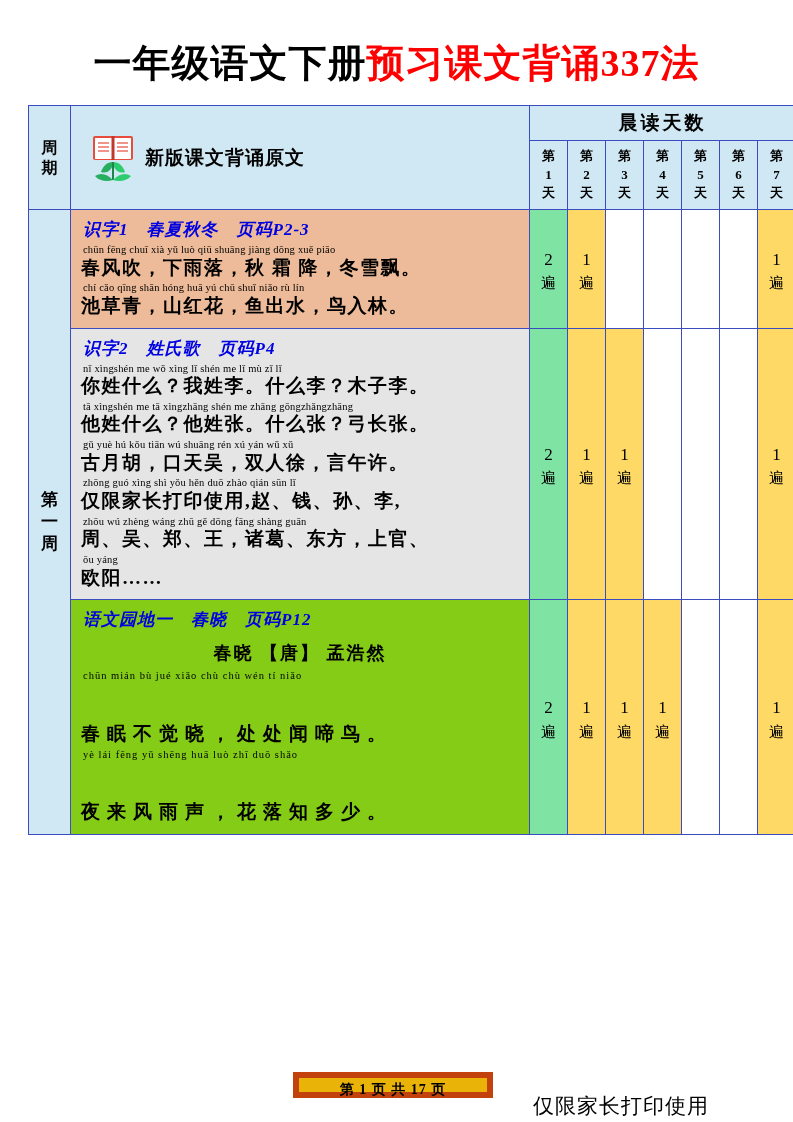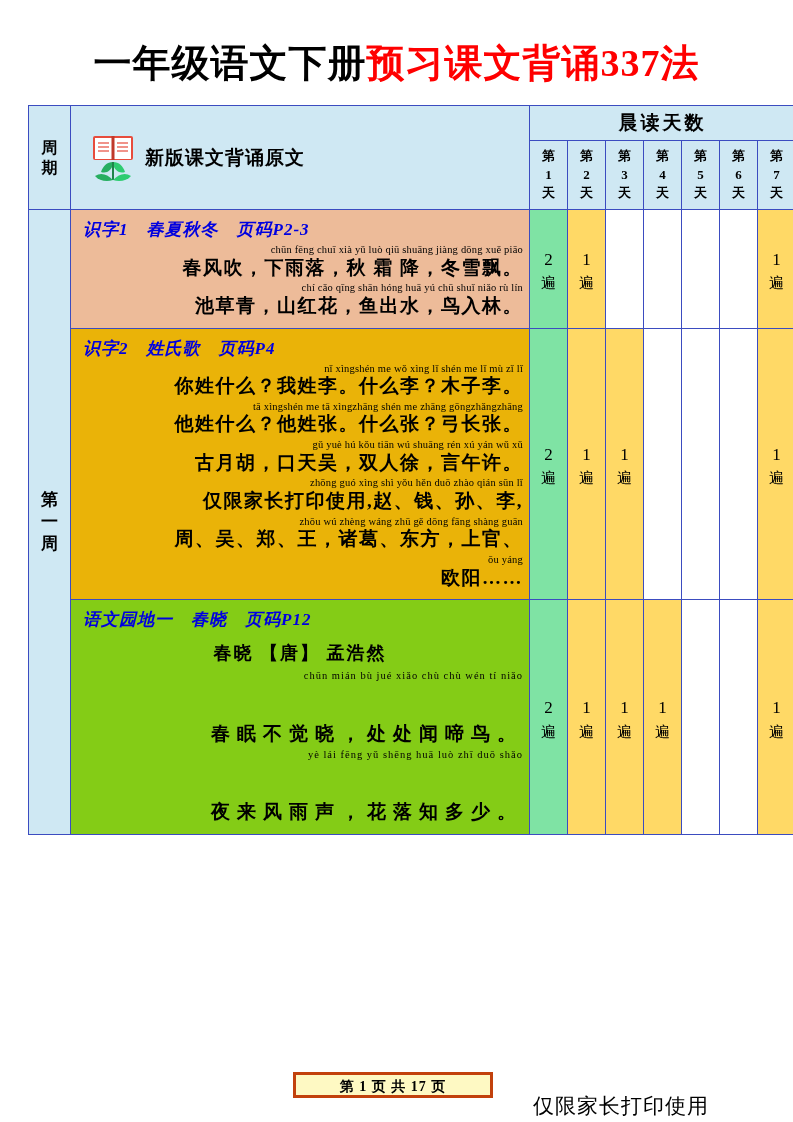--- a/index.html
+++ b/index.html
@@ -126,38 +126,37 @@
     font-size: 17px;
     color: #000;
     line-height: 1.3;
   }
 
   
   .content-cell {
     padding: 4px 6px 8px 6px !important;
   }
   .bg-peach { background: #edbb99; }
-  .bg-orange { background: #eab308; }
+  .bg-orange { background: #e5e5e5; }
   .bg-cyan { background: #84cc16; }
 
   .sec-head {
     font-family: "Liberation Serif", serif;
     font-weight: bold;
     font-size: 17px;
     color: #0000e0;
     padding: 4px 0 2px 6px;
     letter-spacing: 1px;
     white-space: nowrap;
     font-style: italic;
   }
   .sec-head .sp { display:inline-block; width: 18px; }
 
   .poem-line {
     padding: 1px 0 2px 4px;
-    text-align: right;
   }
   .pinyin {
     font-family: "Liberation Serif", serif;
     font-size: 10.5px;
     color: #000;
     letter-spacing: 0.2px;
     white-space: nowrap;
     line-height: 1.1;
     padding-left: 2px;
   }
@@ -199,22 +198,22 @@
   .c-yellow { background: #ffd966; }
   .c-white { background: #ffffff; }
 
   
   .footer-box {
     position: absolute;
     left: 293px;
     top: 1072px;
     width: 200px;
     height: 26px;
-    background: #fef9c3;
-    border: 3px solid #c2410c;
+    background: #eab308;
+    border: 6px solid #c2410c;
     box-sizing: border-box;
     text-align: center;
     font-family: "Liberation Serif", serif;
     font-weight: bold;
     font-size: 14px;
     color: #000;
     line-height: 24px;
     letter-spacing: 1px;
   }
   .footer-note {

